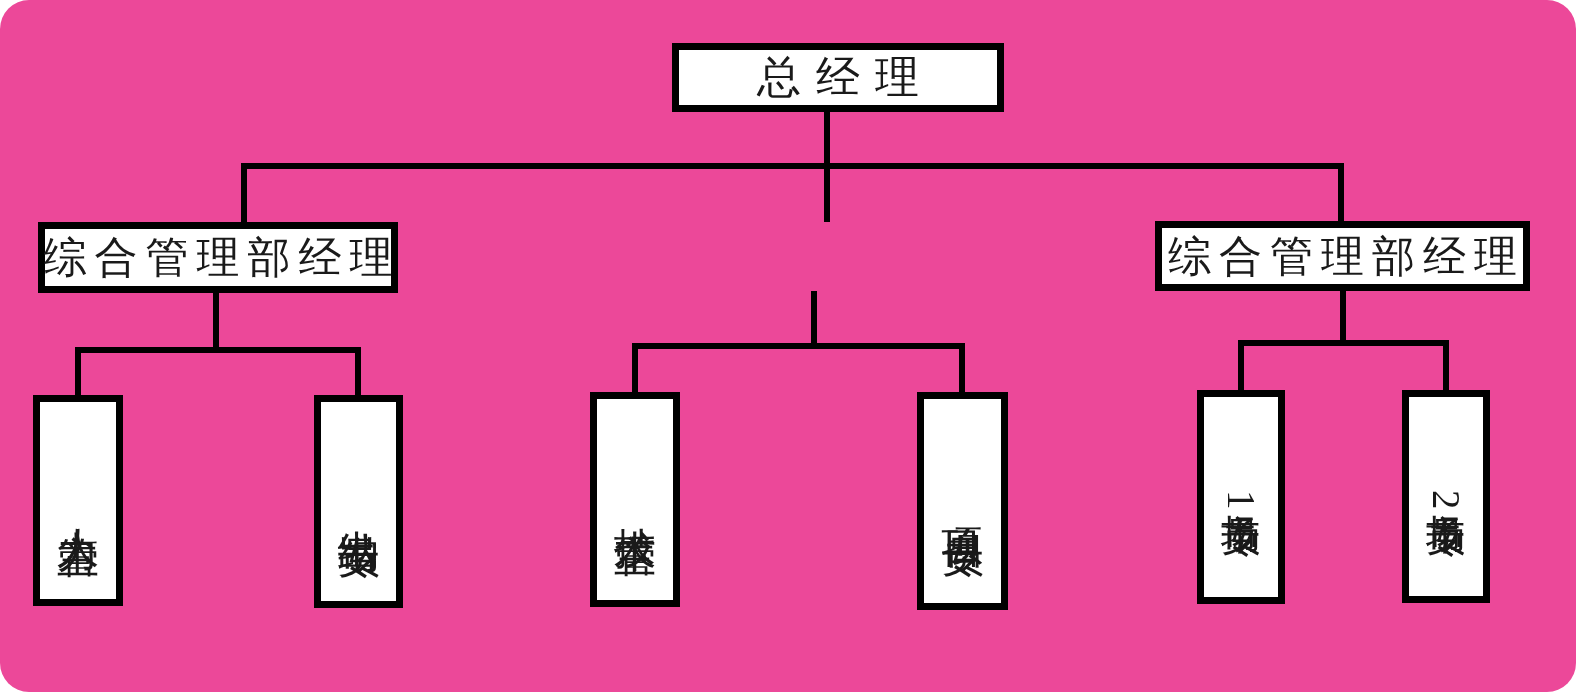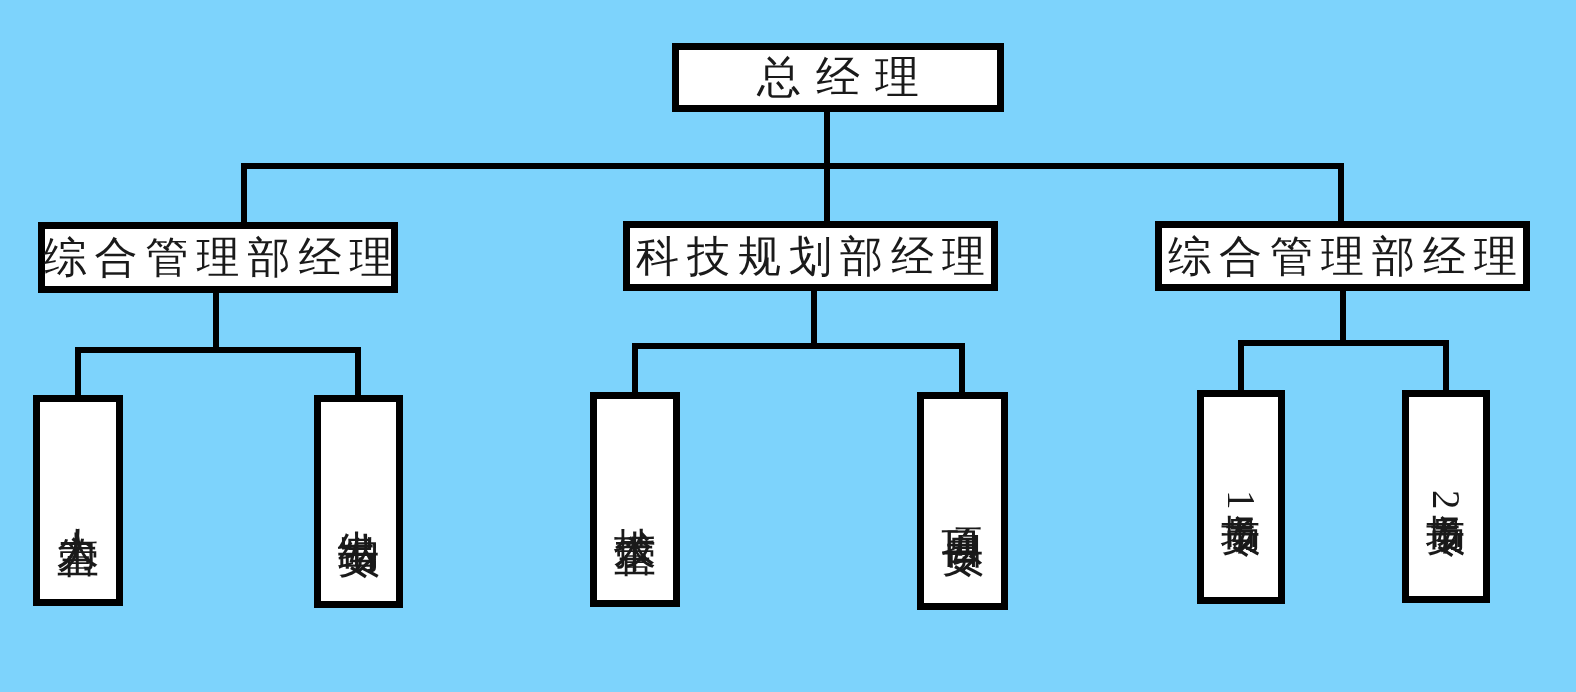--- a/index.html
+++ b/index.html
@@ -4,23 +4,24 @@
 <style>
   html, body {
     margin: 0;
     padding: 0;
     background: #ffffff;
   }
   #canvas {
     position: relative;
     width: 1576px;
     height: 692px;
-    background: #7dd3fc;
+    background: #ec4899;
     font-family: "Liberation Serif", "DejaVu Serif", serif;
     overflow: hidden;
+    border-radius: 29px;
   }
   .box {
     position: absolute;
     box-sizing: border-box;
     border: 7px solid #000000;
     background: #ffffff;
     display: flex;
     align-items: center;
     justify-content: center;
     color: #1a1a1a;
@@ -113,23 +114,20 @@
   <div class="line" id="l-drop-sub6"></div>
 
   <div class="box h top" id="n-root">
     <span class="label">总经理</span>
   </div>
 
   <div class="box h" id="n-dept1">
     <span class="label">综合管理部经理</span>
   </div>
 
-  <div class="box h" id="n-dept2">
-    <span class="label">科技规划部经理</span>
-  </div>
 
   <div class="box h" id="n-dept3">
     <span class="label">综合管理部经理</span>
   </div>
 
   <div class="box v" id="n-sub1">
     <span class="label">人力主管</span>
   </div>
 
   <div class="box v" id="n-sub2">

